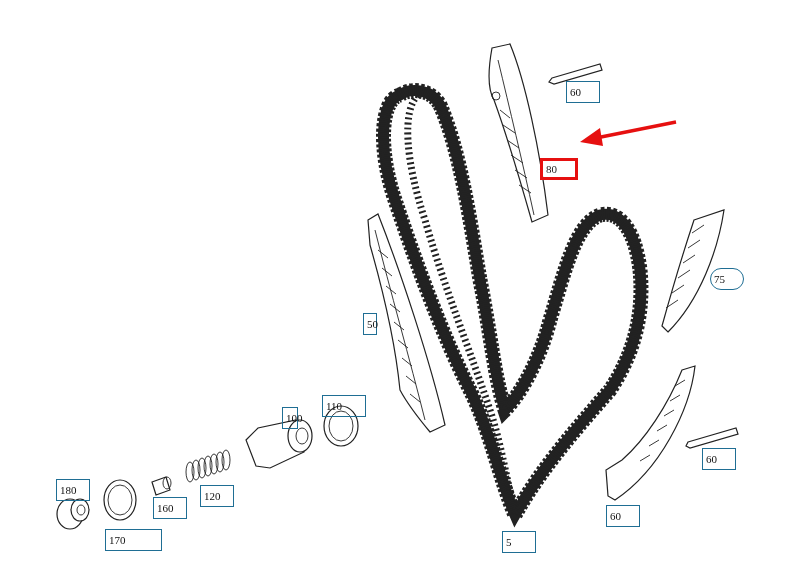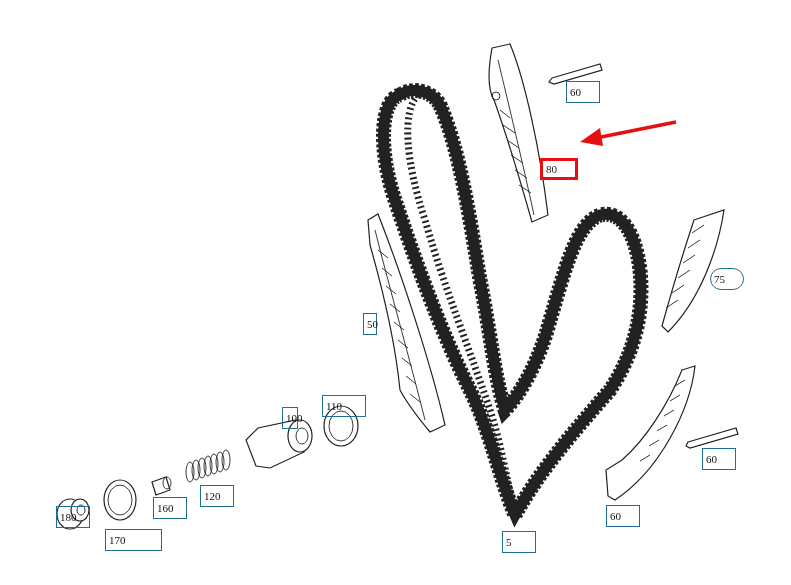--- a/index.html
+++ b/index.html
@@ -111,18 +111,18 @@
   </g>
 </svg>
 
 <div class="callout" style="left:566px;top:81px;width:34px;">60</div>
 <div class="callout highlight" style="left:540px;top:138px;width:38px;margin-top:20px;">80</div>
 <div class="callout" style="left:710px;top:268px;width:34px;border-radius:11px;">75</div>
 <div class="callout" style="left:363px;top:313px;width:14px;">50</div>
 <div class="callout" style="left:322px;top:395px;width:44px;">110</div>
 <div class="callout" style="left:254px;top:407px;width:16px;margin-left:28px;">100</div>
 <div class="callout" style="left:702px;top:448px;width:34px;">60</div>
-<div class="callout" style="left:56px;top:479px;width:34px;margin-top:27px;">180</div>
+<div class="callout" style="left:56px;top:479px;width:34px;">180</div>
 <div class="callout" style="left:200px;top:485px;width:34px;">120</div>
 <div class="callout" style="left:153px;top:497px;width:34px;">160</div>
 <div class="callout" style="left:606px;top:505px;width:34px;">60</div>
 <div class="callout" style="left:105px;top:529px;width:57px;">170</div>
 <div class="callout" style="left:502px;top:531px;width:34px;">5</div>
 
 </body></html>

